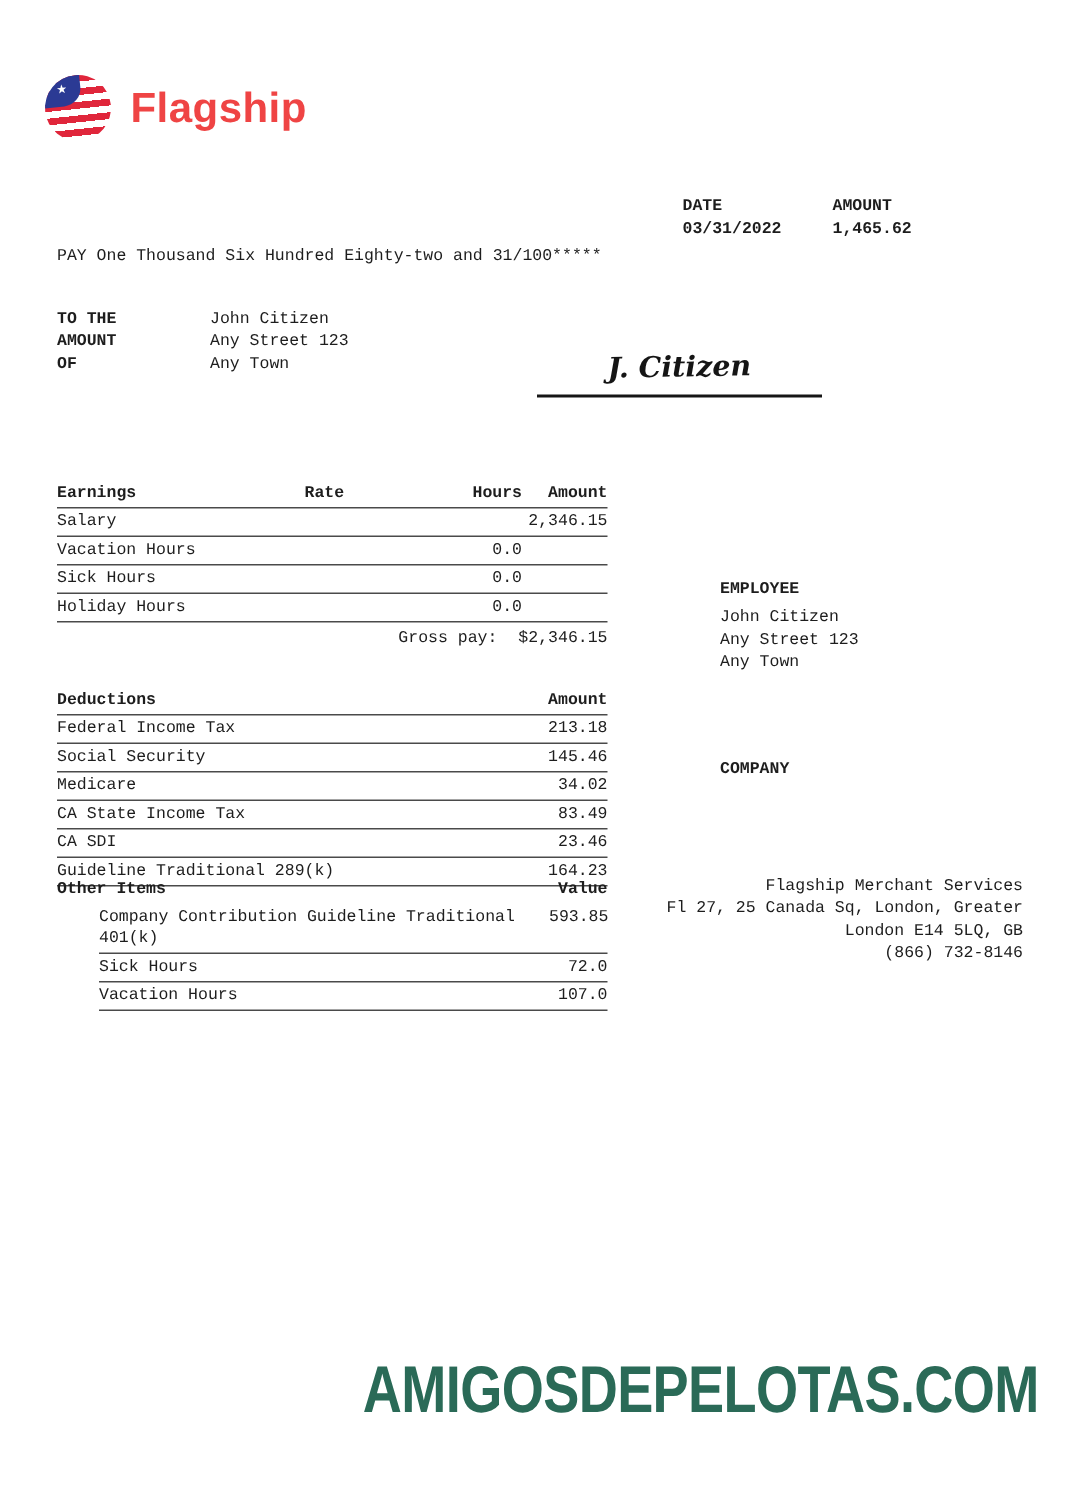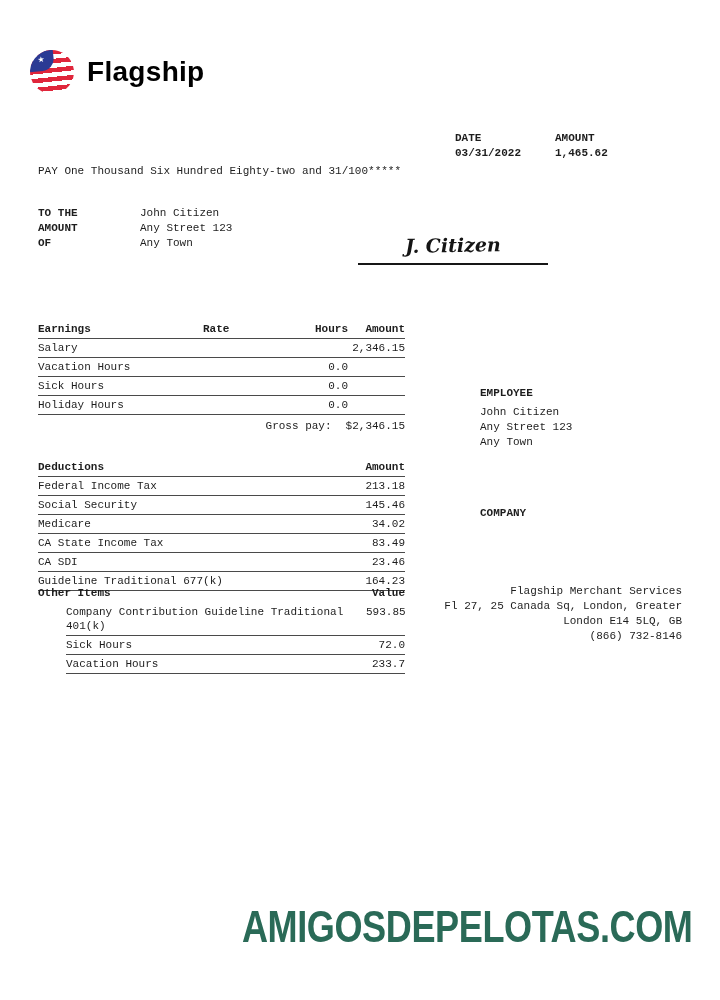--- a/index.html
+++ b/index.html
@@ -89,21 +89,21 @@
 </style>
 </head>
 <body>
 
 <div class="page">
 
   <div class="logo">
     <div class="flag">
       <div class="canton">★</div>
     </div>
-    <div class="brand" style="color: #000000;">Flagship</div>
+    <div class="brand" style="color: #ef4444;">Flagship</div>
   </div>
 
   <div class="date-block">
     <div class="b">DATE</div>
     <div class="val">03/31/2022</div>
   </div>
   <div class="amount-block">
     <div class="b">AMOUNT</div>
     <div class="val">1,465.62</div>
   </div>
@@ -191,41 +191,41 @@
     </div>
     <div class="drow">
       <div>CA State Income Tax</div>
       <div class="ra">83.49</div>
     </div>
     <div class="drow">
       <div>CA SDI</div>
       <div class="ra">23.46</div>
     </div>
     <div class="drow">
-      <div>Guideline Traditional 677(k)</div>
+      <div>Guideline Traditional 289(k)</div>
       <div class="ra">164.23</div>
     </div>
   </div>
 
   <div class="tbl tbl-other">
     <div class="ohead hdr">
       <div>Other Items</div>
       <div class="ra">Value</div>
     </div>
     <div class="orow">
       <div>Company Contribution Guideline Traditional 401(k)</div>
       <div class="ra">593.85</div>
     </div>
     <div class="orow">
       <div>Sick Hours</div>
       <div class="ra">72.0</div>
     </div>
     <div class="orow">
       <div>Vacation Hours</div>
-      <div class="ra">233.7</div>
+      <div class="ra">107.0</div>
     </div>
   </div>
 
   <div class="address">
     <div>Flagship Merchant Services</div>
     <div>Fl 27, 25 Canada Sq, London, Greater</div>
     <div>London E14 5LQ, GB</div>
     <div>(866) 732-8146</div>
   </div>
 

